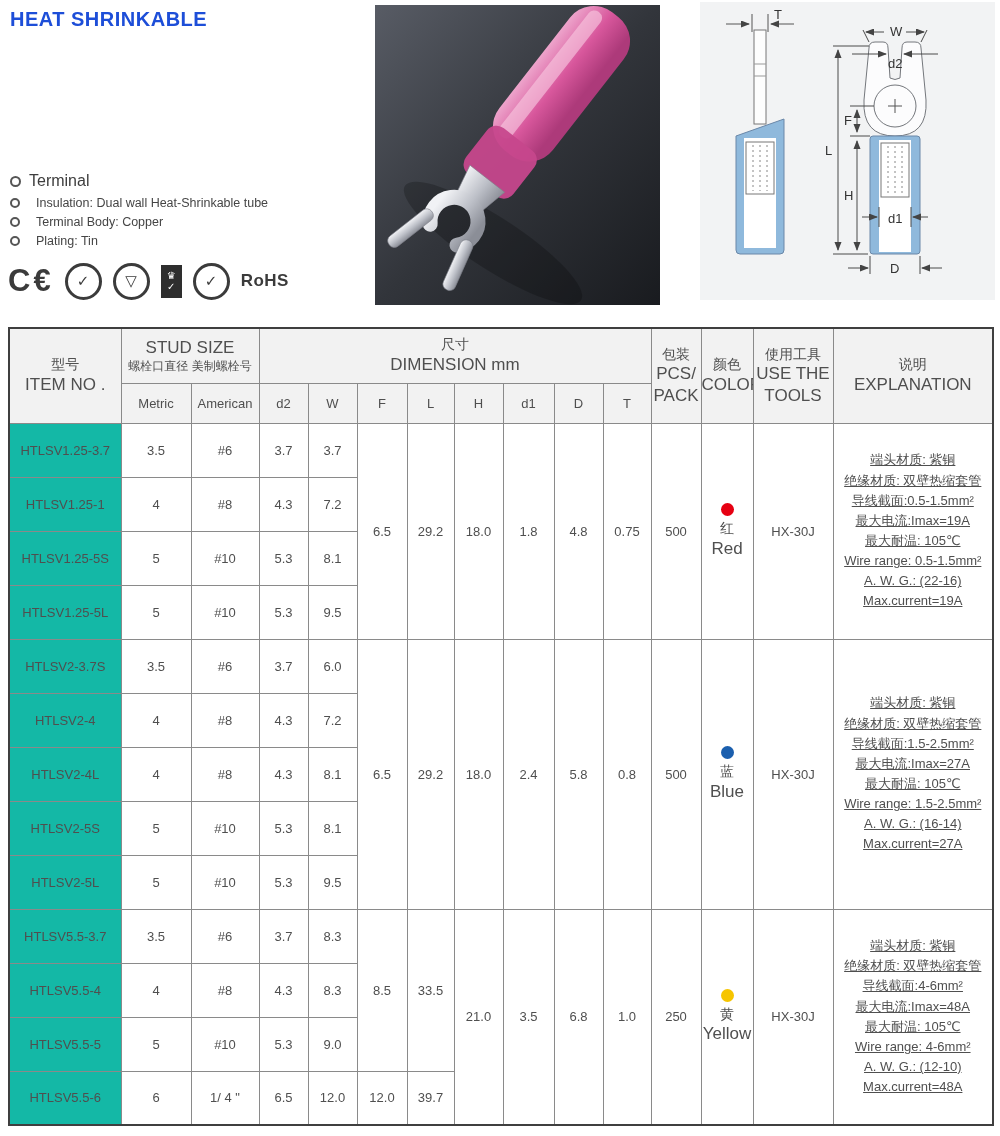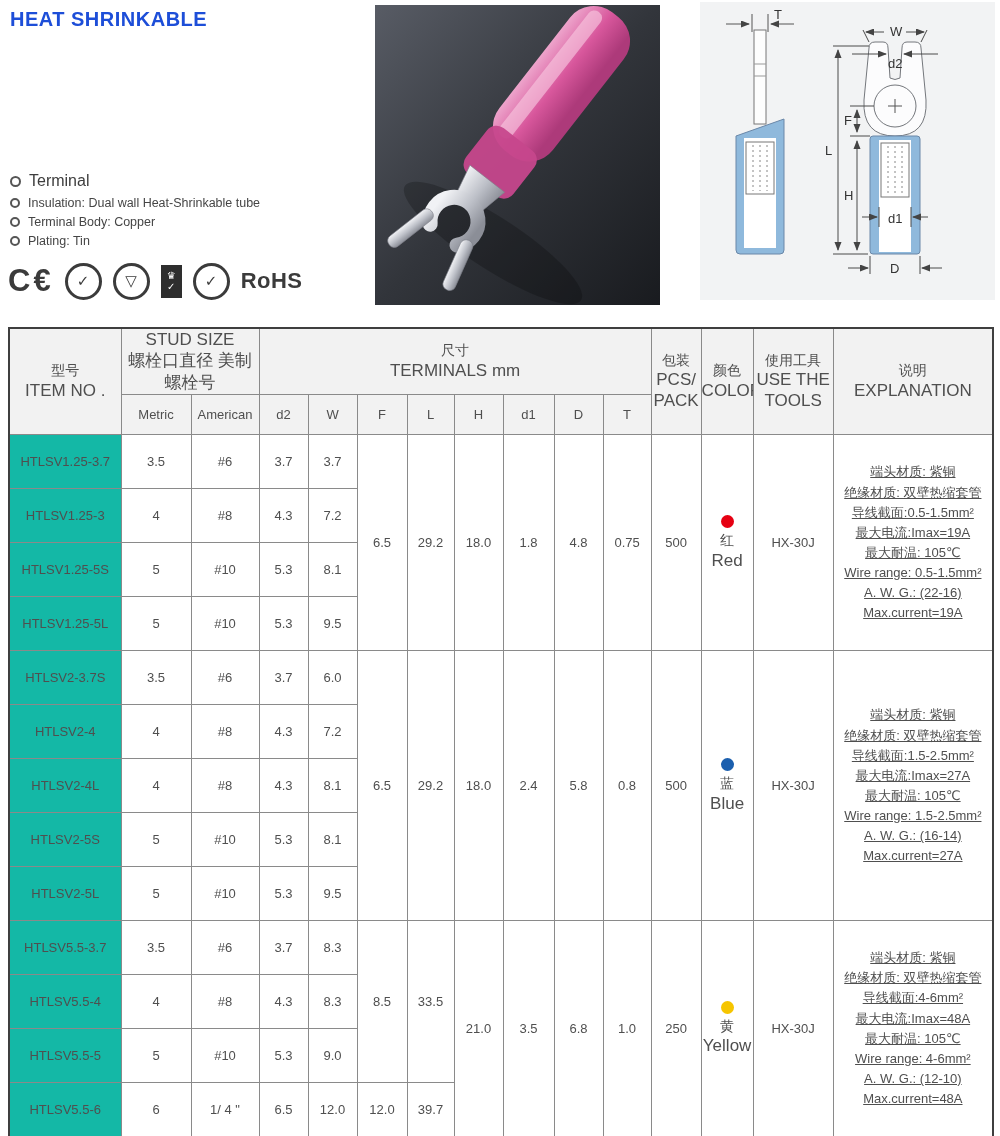--- a/index.html
+++ b/index.html
@@ -7,44 +7,44 @@
     width:1000px;height:1136px;position:relative;background:#ffffff;
     font-family:"Liberation Sans","DejaVu Sans",sans-serif;color:#4a4a4a;
     -webkit-font-smoothing:antialiased;
   }
   
   .title{position:absolute;left:10px;top:6px;font-weight:bold;color:#1d4ed8;
          font-size:20px;line-height:1.3;letter-spacing:.5px;}
   .title .l2{word-spacing:7px;}
   .material{position:absolute;left:10px;top:172px;}
   .mat-head{display:flex;align-items:center;font-size:16px;color:#3d3d3d;margin-bottom:6px;}
-  .mat-item{display:flex;align-items:center;font-size:12.5px;color:#454545;margin-bottom:5px;}
+  .mat-item{display:flex;align-items:center;font-size:12.5px;color:#454545;margin-bottom:5px;gap:8px;}
   .bullet{width:6px;height:6px;border:2px solid #555;border-radius:50%;margin-right:8px;flex:0 0 auto;}
   .bullet.big{width:7px;height:7px;}
   .certs{position:absolute;left:8px;top:260px;display:flex;align-items:center;gap:11px;height:42px;}
   .ce-mark{font-size:31px;font-weight:bold;color:#3b3b3b;letter-spacing:3px;}
   .badge-circle{width:31px;height:31px;border:3px solid #3b3b3b;border-radius:50%;
       display:flex;align-items:center;justify-content:center;font-weight:bold;color:#3b3b3b;font-size:15px;}
   .badge-rect{width:21px;height:33px;background:#2e2e2e;color:#fff;display:flex;flex-direction:column;
       align-items:center;justify-content:center;font-size:10px;line-height:1.1;}
-  .rohs{font-size:22px;font-weight:bold;color:#3b3b3b;letter-spacing:.5px;}
+  .rohs{font-size:17px;font-weight:bold;color:#3b3b3b;letter-spacing:.5px;}
   
   .photo{position:absolute;left:375px;top:5px;width:285px;height:300px;}
   .diagram{position:absolute;left:700px;top:2px;width:295px;height:298px;background:#f2f3f4;}
   
   .spec-table{position:absolute;left:8px;top:327px;border-collapse:collapse;table-layout:fixed;
       width:984px;border:2px solid #3f3f3f;}
   .spec-table th,.spec-table td{border:1px solid #8a8a8a;text-align:center;vertical-align:middle;
       padding:0;font-weight:normal;font-size:13px;color:#4f4f4f;overflow:hidden;}
   .spec-table th{background:#f2f2f2;}
   .h1{height:55px;} .h2{height:40px;padding-left:20px;}
   tr.data{height:54px;}
   .cn{font-size:14px;line-height:1.25;}
   .en{font-size:17px;line-height:1.25;}
-  .small-cn{font-size:17px;line-height:1.3;}
+  .small-cn{font-size:12px;line-height:1.3;}
   .item-cell{background:#14b8a6;font-size:12.5px;}
   .expl-cell{text-align:left;font-size:10.5px;line-height:1.55;padding:6px 4px 6px 8px;
       white-space:pre-line;color:#4c4c4c;text-decoration:underline;}
   .dot{width:13px;height:13px;border-radius:50%;margin:0 auto 4px;}
 </style>
 </head>
 <body>
 
 <div class="title">
   <div class="l1">HEAT SHRINKABLE</div>
@@ -210,21 +210,21 @@
     <th rowspan="2">
       <div class="cn">型号</div>
       <div class="en">ITEM NO .</div>
     </th>
     <th colspan="2">
       <div class="en">STUD SIZE</div>
       <div class="small-cn">螺栓口直径  美制螺栓号</div>
     </th>
     <th colspan="8">
       <div class="cn">尺寸</div>
-      <div class="en">TERMINALS mm</div>
+      <div class="en">DIMENSION mm</div>
     </th>
     <th rowspan="2">
       <div class="cn">包装</div>
       <div class="en">PCS/</div>
       <div class="en">PACK</div>
     </th>
     <th rowspan="2">
       <div class="cn">颜色</div>
       <div class="en">COLOR</div>
     </th>
@@ -273,21 +273,21 @@
     <td rowspan="4" class="expl-cell">端头材质: 紫铜
 绝缘材质: 双壁热缩套管
 导线截面:0.5-1.5mm²
 最大电流:Imax=19A
 最大耐温: 105℃
 Wire range: 0.5-1.5mm²
 A. W. G.: (22-16)
 Max.current=19A</td>
   </tr>
   <tr class="data">
-    <td class="item-cell">HTLSV1.25-3</td>
+    <td class="item-cell">HTLSV1.25-1</td>
     <td>4</td>
     <td>#8</td>
     <td>4.3</td>
     <td>7.2</td>
   </tr>
   <tr class="data">
     <td class="item-cell">HTLSV1.25-5S</td>
     <td>5</td>
     <td>#10</td>
     <td>5.3</td>

